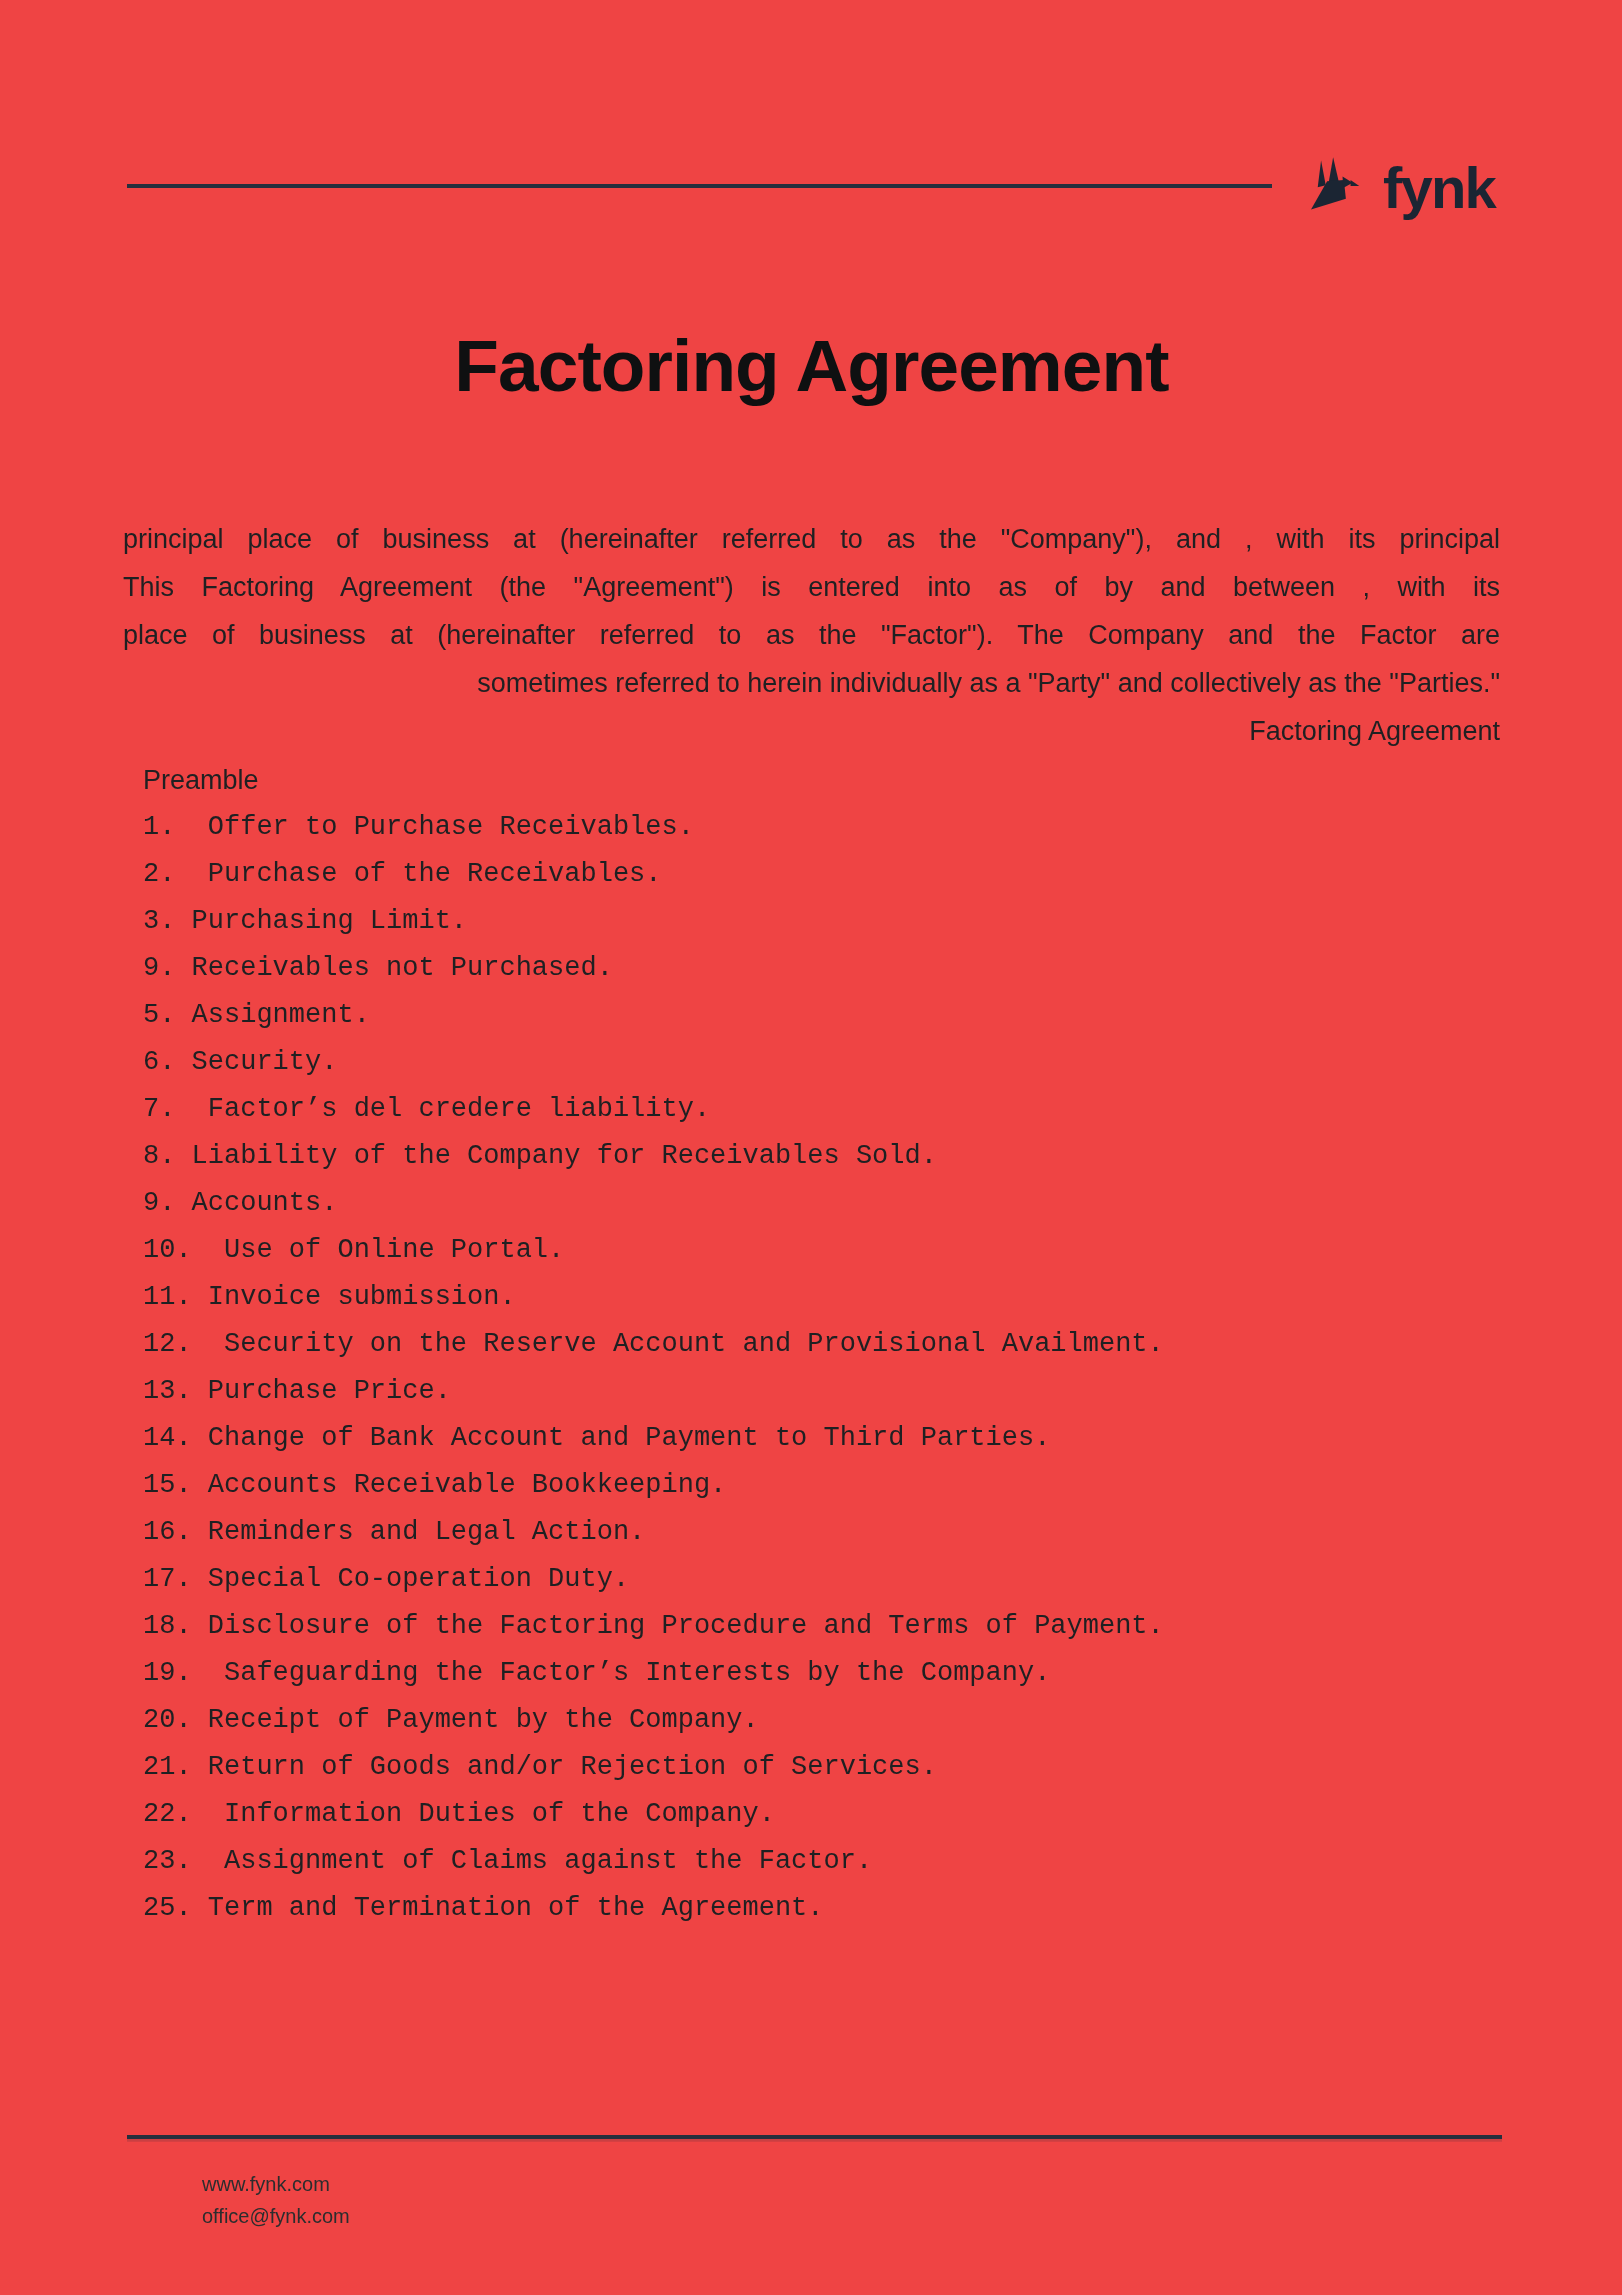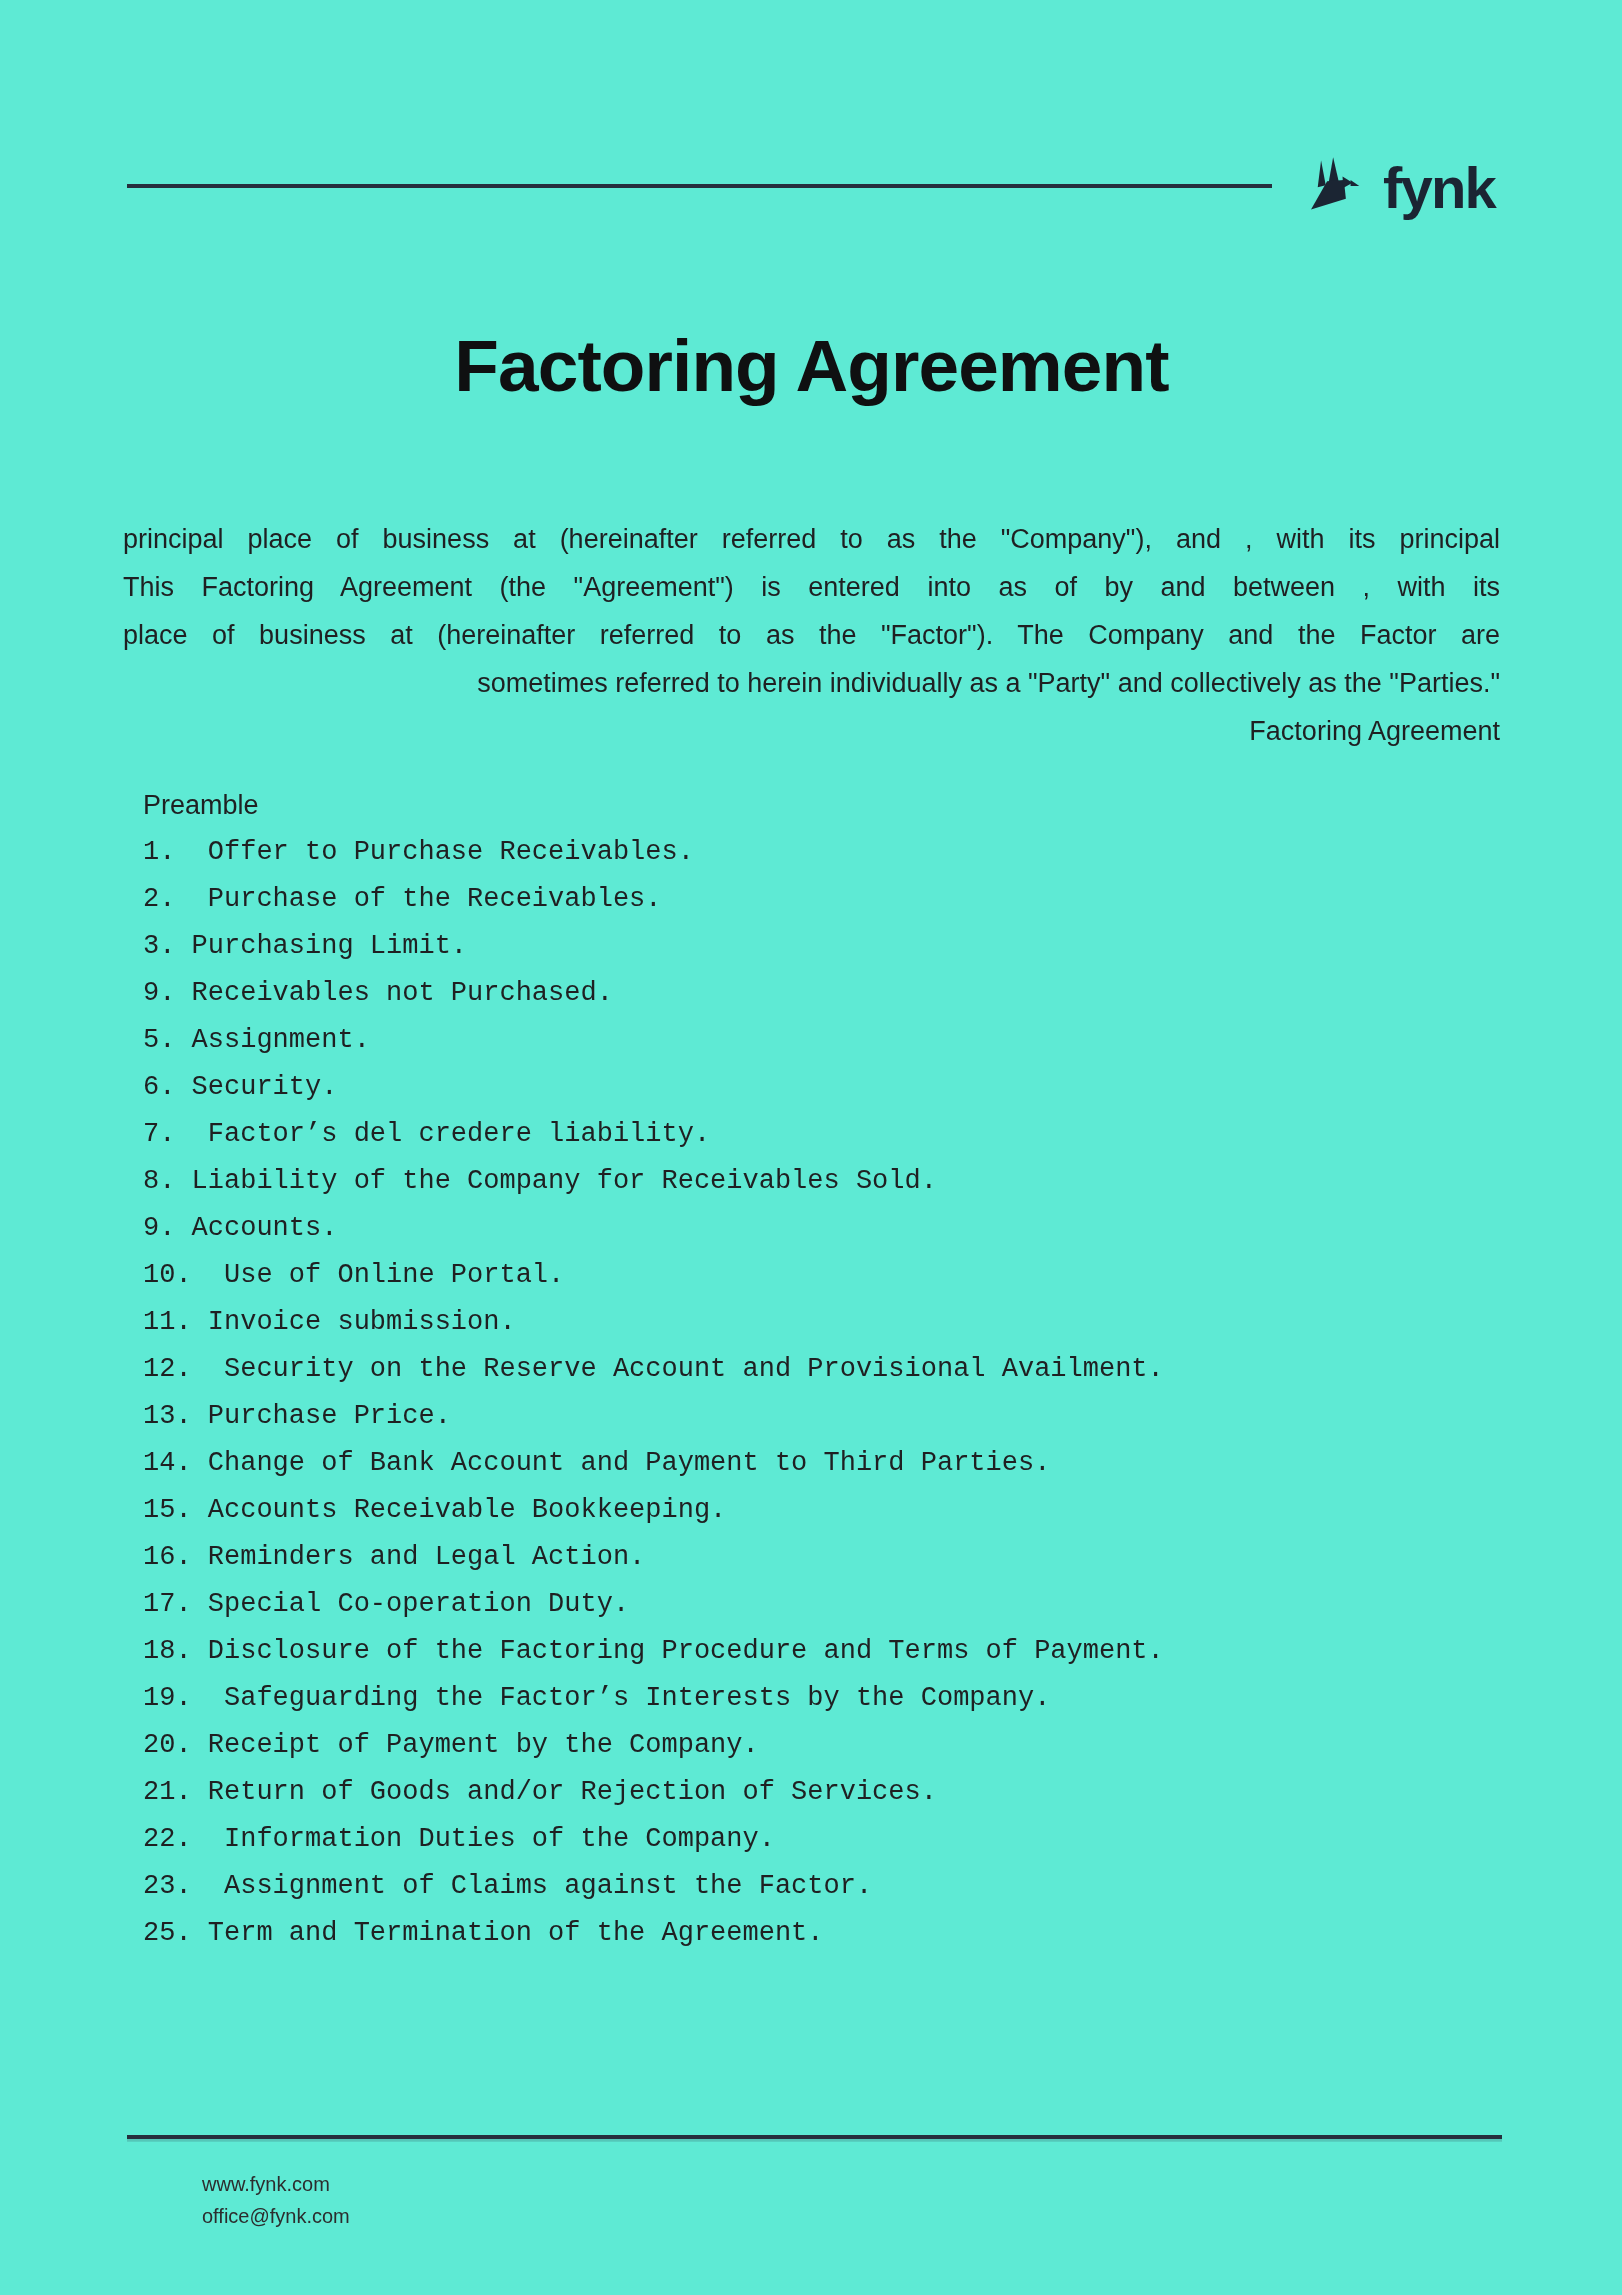--- a/index.html
+++ b/index.html
@@ -1,21 +1,21 @@
 <!DOCTYPE html>
 <html style="font-size:14.5px"><head>
 <meta charset="utf-8">
 <style>
   * { margin: 0; padding: 0; box-sizing: border-box; }
   html, body { background: #e8e8e8; }
   .page {
     position: relative;
     width: 1623px;
     height: 2296px;
-    background: #5eead4;
+    background: #ef4444;
     font-family: "Liberation Sans", "DejaVu Sans", sans-serif;
     color: #1f2022;
     overflow: hidden;
   }
 
   
   .header {
     position: absolute;
     top: 136px;
     left: 127px;
@@ -73,21 +73,21 @@
   .intro .jline {
     text-align: justify;
     text-align-last: justify;
     white-space: normal;
   }
   .intro .lline { text-align: right; }
 
   
   .toc {
     position: absolute;
-    top: 782px;
+    top: 757px;
     left: 143px;
     width: 1359px;
     font-size: 27px;
     color: #1f2022;
   }
   .toc-preamble { line-height: 47px; white-space: pre-wrap; }
   .toc-item     { line-height: 47px; white-space: pre-wrap; font-family: Liberation Mono, monospace; }
 
   
   .footer-rule {

